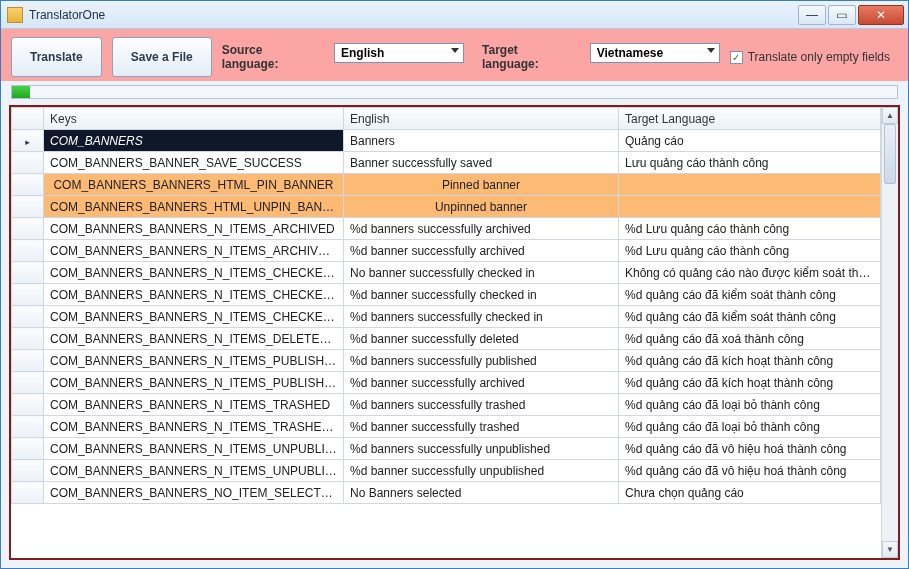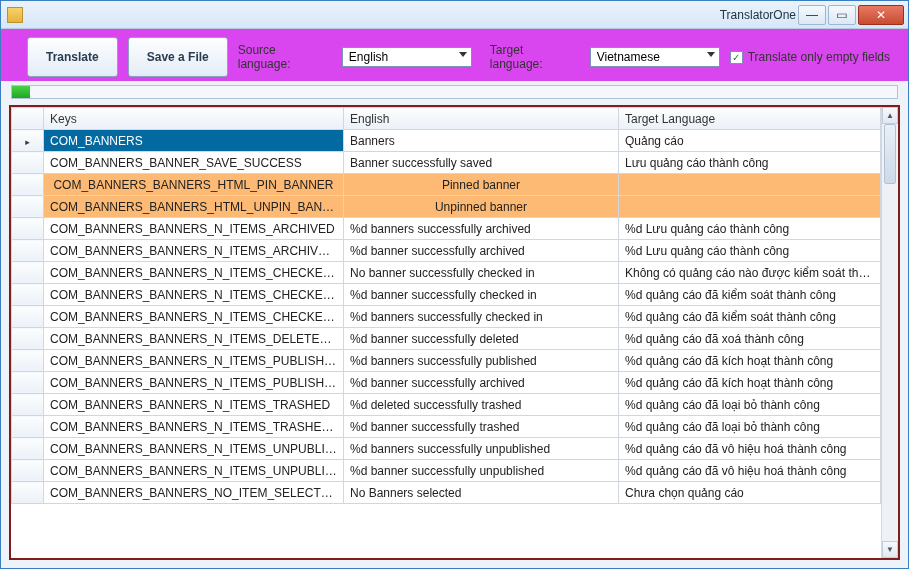--- a/index.html
+++ b/index.html
@@ -1,30 +1,30 @@
 <!DOCTYPE html>
 <html><head>
 <meta charset="utf-8">
 <style>
 * { box-sizing: border-box; margin: 0; padding: 0; font-family: "Segoe UI", Tahoma, sans-serif; font-size: 12px; }
 body { background: #fff; width: 909px; height: 569px; overflow: hidden; }
 
 .window { width: 909px; height: 569px; border: 1px solid #3a7ec1; display: flex; flex-direction: column; background: #eef3fa; }
 
-.titlebar { height: 28px; background: linear-gradient(#eaf3fb,#d6e7f8); display: flex; align-items: center; padding: 0 0 0 6px; border-bottom: 1px solid #b6c9dd; text-align: right; }
+.titlebar { height: 28px; background: linear-gradient(#eaf3fb,#d6e7f8); display: flex; align-items: center; padding: 0 0 0 6px; border-bottom: 1px solid #b6c9dd; }
 .titlebar .app-icon { width: 16px; height: 16px; background: linear-gradient(#f7d36b,#e7b23a); border: 1px solid #c09030; margin-right: 6px; }
 .titlebar .title { flex: 1; color: #234; }
 .winbtns { display: flex; height: 20px; margin-right: 4px; }
 .winbtn { width: 28px; height: 20px; border: 1px solid #9fb6d1; background: linear-gradient(#f5f9fd,#dbe8f6); margin-left: 2px; display: flex; align-items: center; justify-content: center; color: #333; border-radius: 2px; }
 .winbtn.close { width: 46px; background: linear-gradient(#e87a63,#c84a32); border-color: #9a2f1e; color: #fff; }
 
-.toolbar { padding: 8px 10px 4px 26px; display: flex; align-items: center; gap: 10px; background: #d946ef; }
+.toolbar { padding: 8px 10px 4px 10px; display: flex; align-items: center; gap: 10px; background: #fca5a5; }
 .btn { height: 40px; padding: 0 18px; border: 1px solid #8aa4c0; background: linear-gradient(#fdfeff,#e3ecf6); font-weight: bold; color: #2a3b50; border-radius: 3px; display: flex; align-items: center; }
 .lang-block { display: flex; flex-direction: column; gap: 6px; flex: 1; }
-.lang-row { display: flex; align-items: center; gap: 18px; }
+.lang-row { display: flex; align-items: flex-start; gap: 18px; font-weight: bold; }
 .lang-row label { color: #333; }
 .select { height: 20px; border: 1px solid #7a95b2; background: #fff; display: flex; align-items: center; padding: 0 18px 0 6px; position: relative; min-width: 130px; }
 .select .arrow { position: absolute; right: 4px; top: 4px; width: 0; height: 0; border-left: 4px solid transparent; border-right: 4px solid transparent; border-top: 5px solid #333; }
 .status-text { color: #333; }
 
 .checks { display: flex; flex-direction: column; gap: 4px; margin-left: auto; padding-right: 8px; }
 .check { display: flex; align-items: center; gap: 5px; color: #333; }
 .checkbox { width: 13px; height: 13px; border: 1px solid #7a95b2; background: #fff; display: flex; align-items: center; justify-content: center; font-size: 10px; color: #2a7a2a; }
 
 .progress { height: 14px; margin: 4px 10px 6px 10px; border: 1px solid #b0c4d8; background: #f4f7fb; position: relative; }
@@ -34,21 +34,21 @@
 .grid { flex: 1; overflow: auto; }
 table { border-collapse: collapse; width: 100%; table-layout: fixed; }
 th, td { border: 1px solid #d0d7e0; padding: 3px 6px; text-align: left; white-space: nowrap; overflow: hidden; text-overflow: ellipsis; height: 22px; color: #222; }
 th { background: linear-gradient(#fcfdfe,#ebf1f8); font-weight: normal; color: #333; position: sticky; top: 0; }
 th.rowhead, td.rowhead { width: 30px; background: linear-gradient(#fcfdfe,#ebf1f8); text-align: center; }
 td.rowhead.active::before { content: "▸"; color: #333; font-size: 9px; }
 col.c-key { width: 300px; }
 col.c-en { width: 275px; }
 col.c-tgt { width: auto; }
 tr.selected td:not(.rowhead) { }
-tr.selected td.keycell { background: #0369a1; color: #fff; }
+tr.selected td.keycell { background: #0f172a; color: #fff; font-style: italic; }
 tr.highlight td:not(.rowhead) { background: #fdba74; color: #222; text-align: center; }
 
 .vscroll { width: 17px; background: #eef2f7; border-left: 1px solid #cfd8e3; display: flex; flex-direction: column; }
 .vscroll .sbtn { height: 17px; background: linear-gradient(#f6f9fc,#dfe8f2); border: 1px solid #c2cedb; display: flex; align-items: center; justify-content: center; font-size: 8px; color: #555; }
 .vscroll .track { flex: 1; position: relative; }
 .vscroll .thumb { position: absolute; left: 2px; right: 2px; top: 0; height: 60px; background: linear-gradient(#e9eff7,#cdd9e7); border: 1px solid #b3c2d3; border-radius: 2px; }
 </style>
 </head>
 <body>
 
@@ -187,21 +187,21 @@
             </tr>
             <tr>
               <td class="rowhead"></td>
               <td class="keycell">COM_BANNERS_BANNERS_N_ITEMS_PUBLISHED...</td>
               <td>%d banner successfully archived</td>
               <td>%d quảng cáo đã kích hoạt thành công</td>
             </tr>
             <tr>
               <td class="rowhead"></td>
               <td class="keycell">COM_BANNERS_BANNERS_N_ITEMS_TRASHED</td>
-              <td>%d deleted successfully trashed</td>
+              <td>%d banners successfully trashed</td>
               <td>%d quảng cáo đã loại bỏ thành công</td>
             </tr>
             <tr>
               <td class="rowhead"></td>
               <td class="keycell">COM_BANNERS_BANNERS_N_ITEMS_TRASHED_1</td>
               <td>%d banner successfully trashed</td>
               <td>%d quảng cáo đã loại bỏ thành công</td>
             </tr>
             <tr>
               <td class="rowhead"></td>

